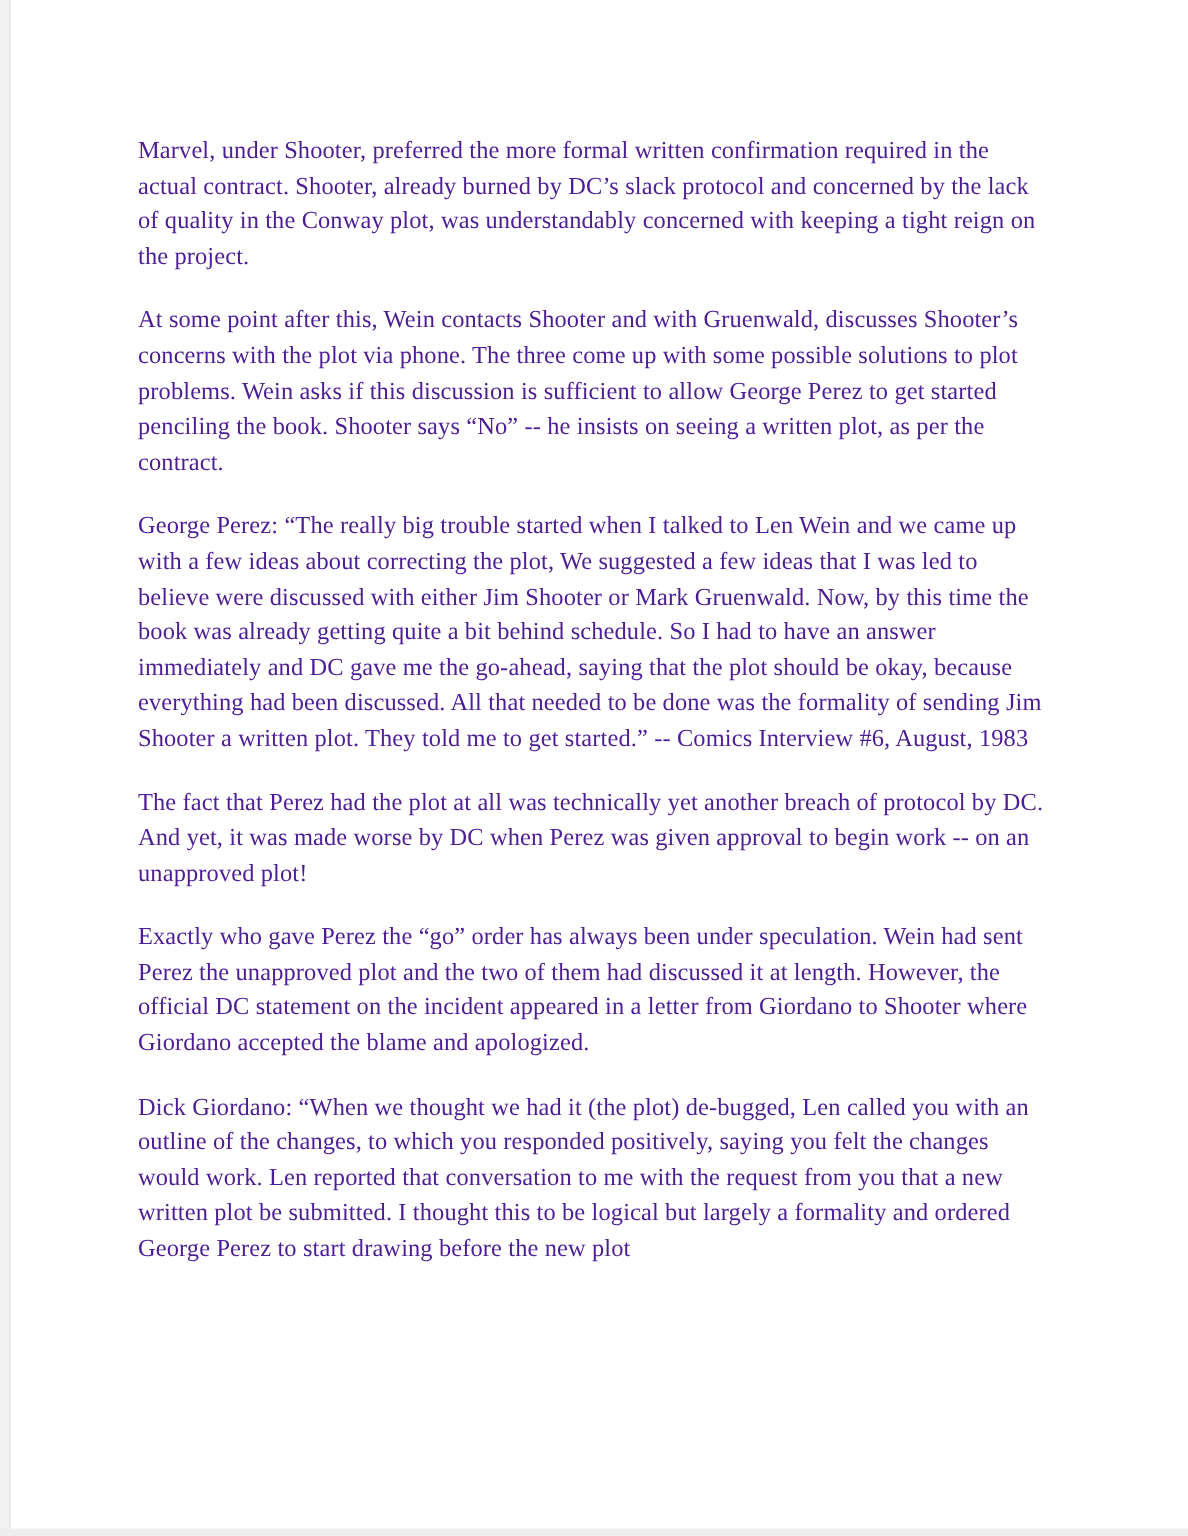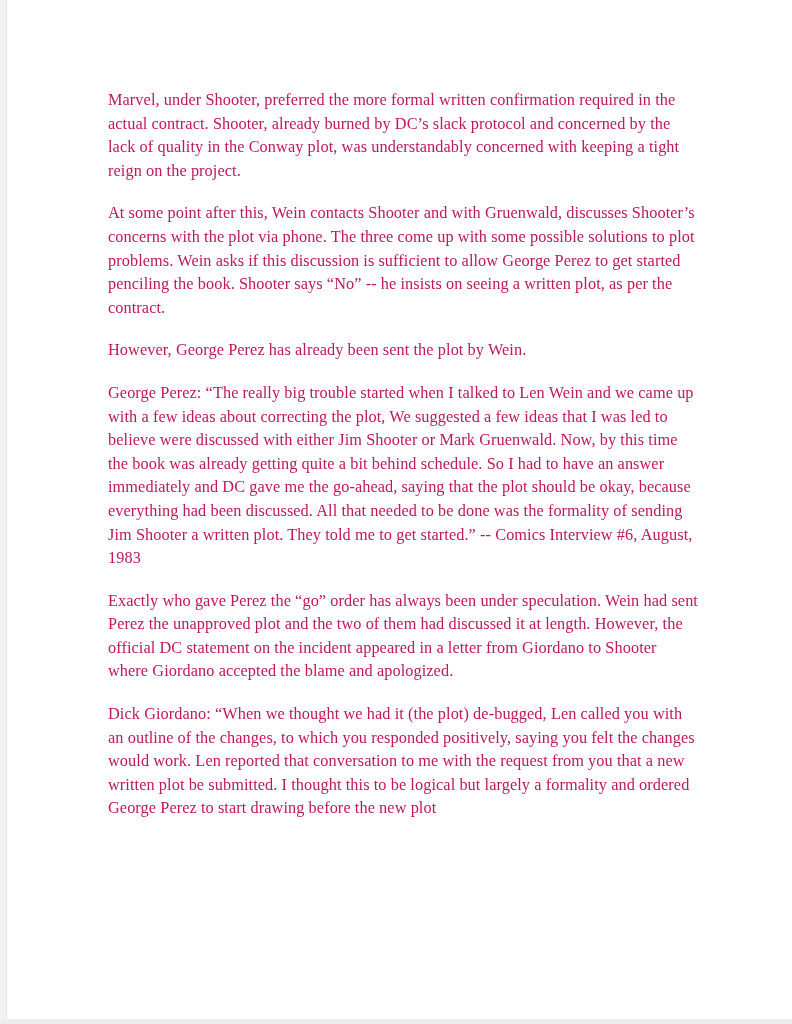--- a/index.html
+++ b/index.html
@@ -33,24 +33,24 @@
     width: 792px; height: 5px;
     background: #ededed;
   }
   .content {
     position: absolute;
     left: 92px;
     top: 88px;
     width: 606px;
   }
   p {
-    margin: 0 0 19px 16px;
+    margin: 0 0 19px 0;
     font-size: 16.3px;
     line-height: 23.6px;
-    color: #be185d;
+    color: #4c1d95;
     text-align: left;
     letter-spacing: 0.005em;
   }
   p:last-child { margin-bottom: 0; }
   .speaker {
     font-weight: normal;
   }
   .italic {
   }
 </style>
@@ -63,28 +63,28 @@
 
   <div class="content">
     <p>
       <span>Marvel, under Shooter, preferred the more formal written confirmation required in the actual contract. Shooter, already burned by DC’s slack protocol and concerned by the lack of quality in the Conway plot, was understandably concerned with keeping a tight reign on the project.</span>
     </p>
 
     <p>
       <span>At some point after this, Wein contacts Shooter and with Gruenwald, discusses Shooter’s concerns with the plot via phone. The three come up with some possible solutions to plot problems. Wein asks if this discussion is sufficient to allow George Perez to get started penciling the book. Shooter says “No” -- he insists on seeing a written plot, as per the contract.</span>
     </p>
 
-    <p>
-      <span>However, George Perez has already been sent the plot by Wein.</span>
-    </p>
 
     <p>
       <span class="speaker">George Perez:</span><span> “The really big trouble started when I talked to Len Wein and we came up with a few ideas about correcting the plot, We suggested a few ideas that I was led to believe were discussed with either Jim Shooter or Mark Gruenwald. Now, by this time the book was already getting quite a bit behind schedule. So I had to have an answer immediately and DC gave me the go-ahead, saying that the plot should be okay, because everything had been discussed. All that needed to be done was the formality of sending Jim Shooter a written plot. They told me to get started.” -- </span><span class="italic">Comics Interview</span><span> #6, August, 1983</span>
     </p>
 
+    <p>
+      <span>The fact that Perez had the plot at all was technically yet another breach of protocol by DC. And yet, it was made worse by DC when Perez was given approval to begin work -- on an </span><span class="italic">unapproved</span><span> plot!</span>
+    </p>
 
     <p>
       <span>Exactly who gave Perez the “go” order has always been under speculation. Wein had sent Perez the unapproved plot and the two of them had discussed it at length. However, the official DC statement on the incident appeared in a letter from Giordano to Shooter where Giordano accepted the blame and apologized.</span>
     </p>
 
     <p>
       <span class="speaker">Dick Giordano:</span><span>  “When we thought we had it (the plot) de-bugged, Len called you with an outline of the changes, to which you responded positively, saying you felt the changes would work. Len reported that conversation to me with the request from you that a new written plot be submitted. I thought this to be logical but largely a formality and ordered George Perez to start drawing before the new plot</span>
     </p>
   </div>
 </div>

